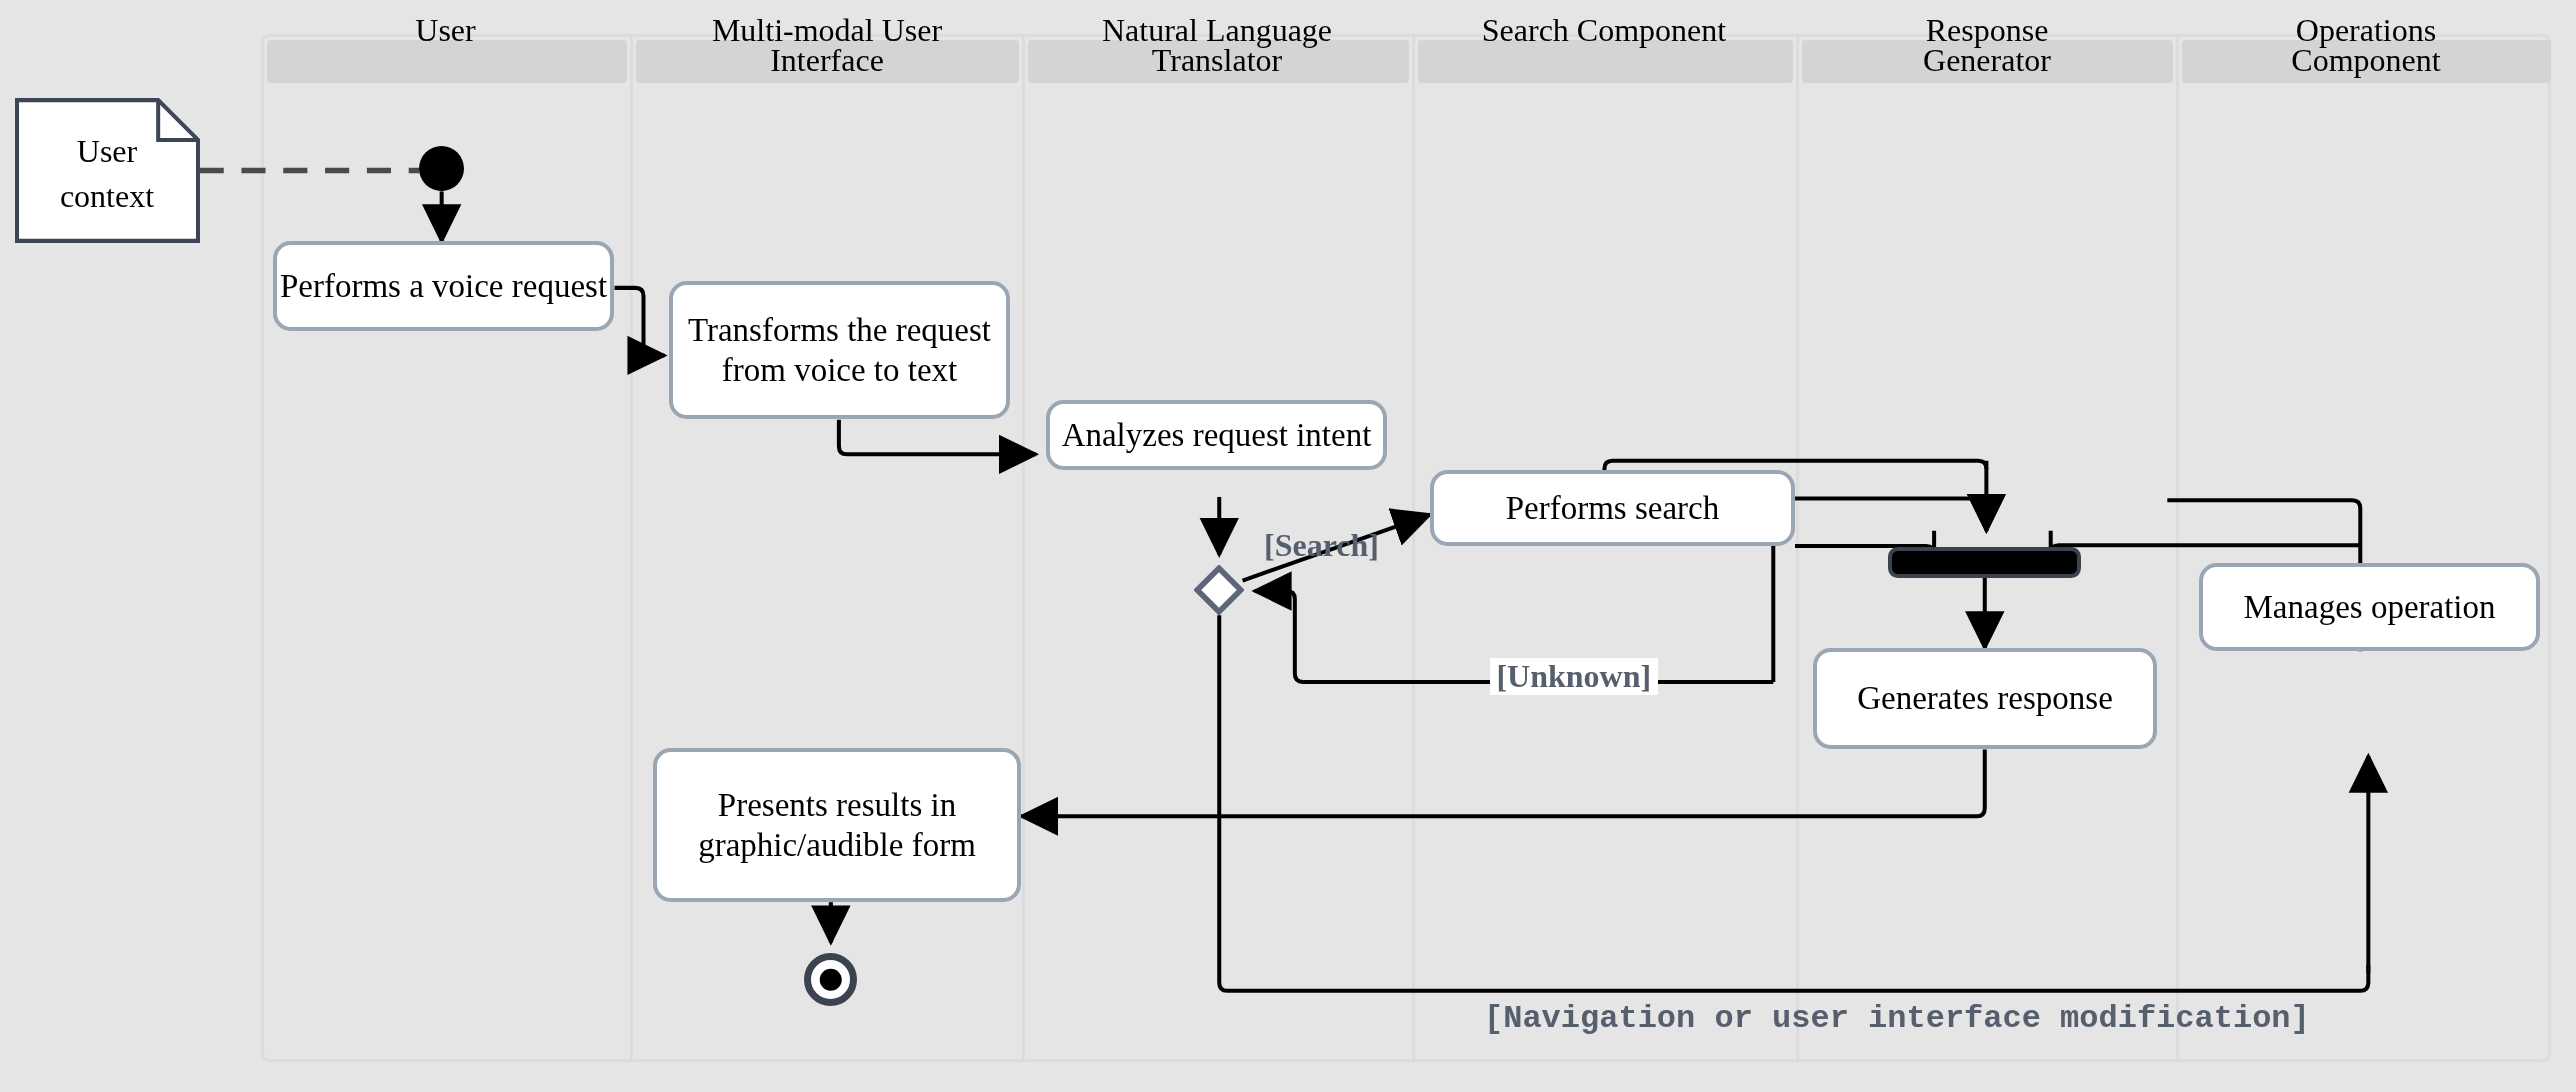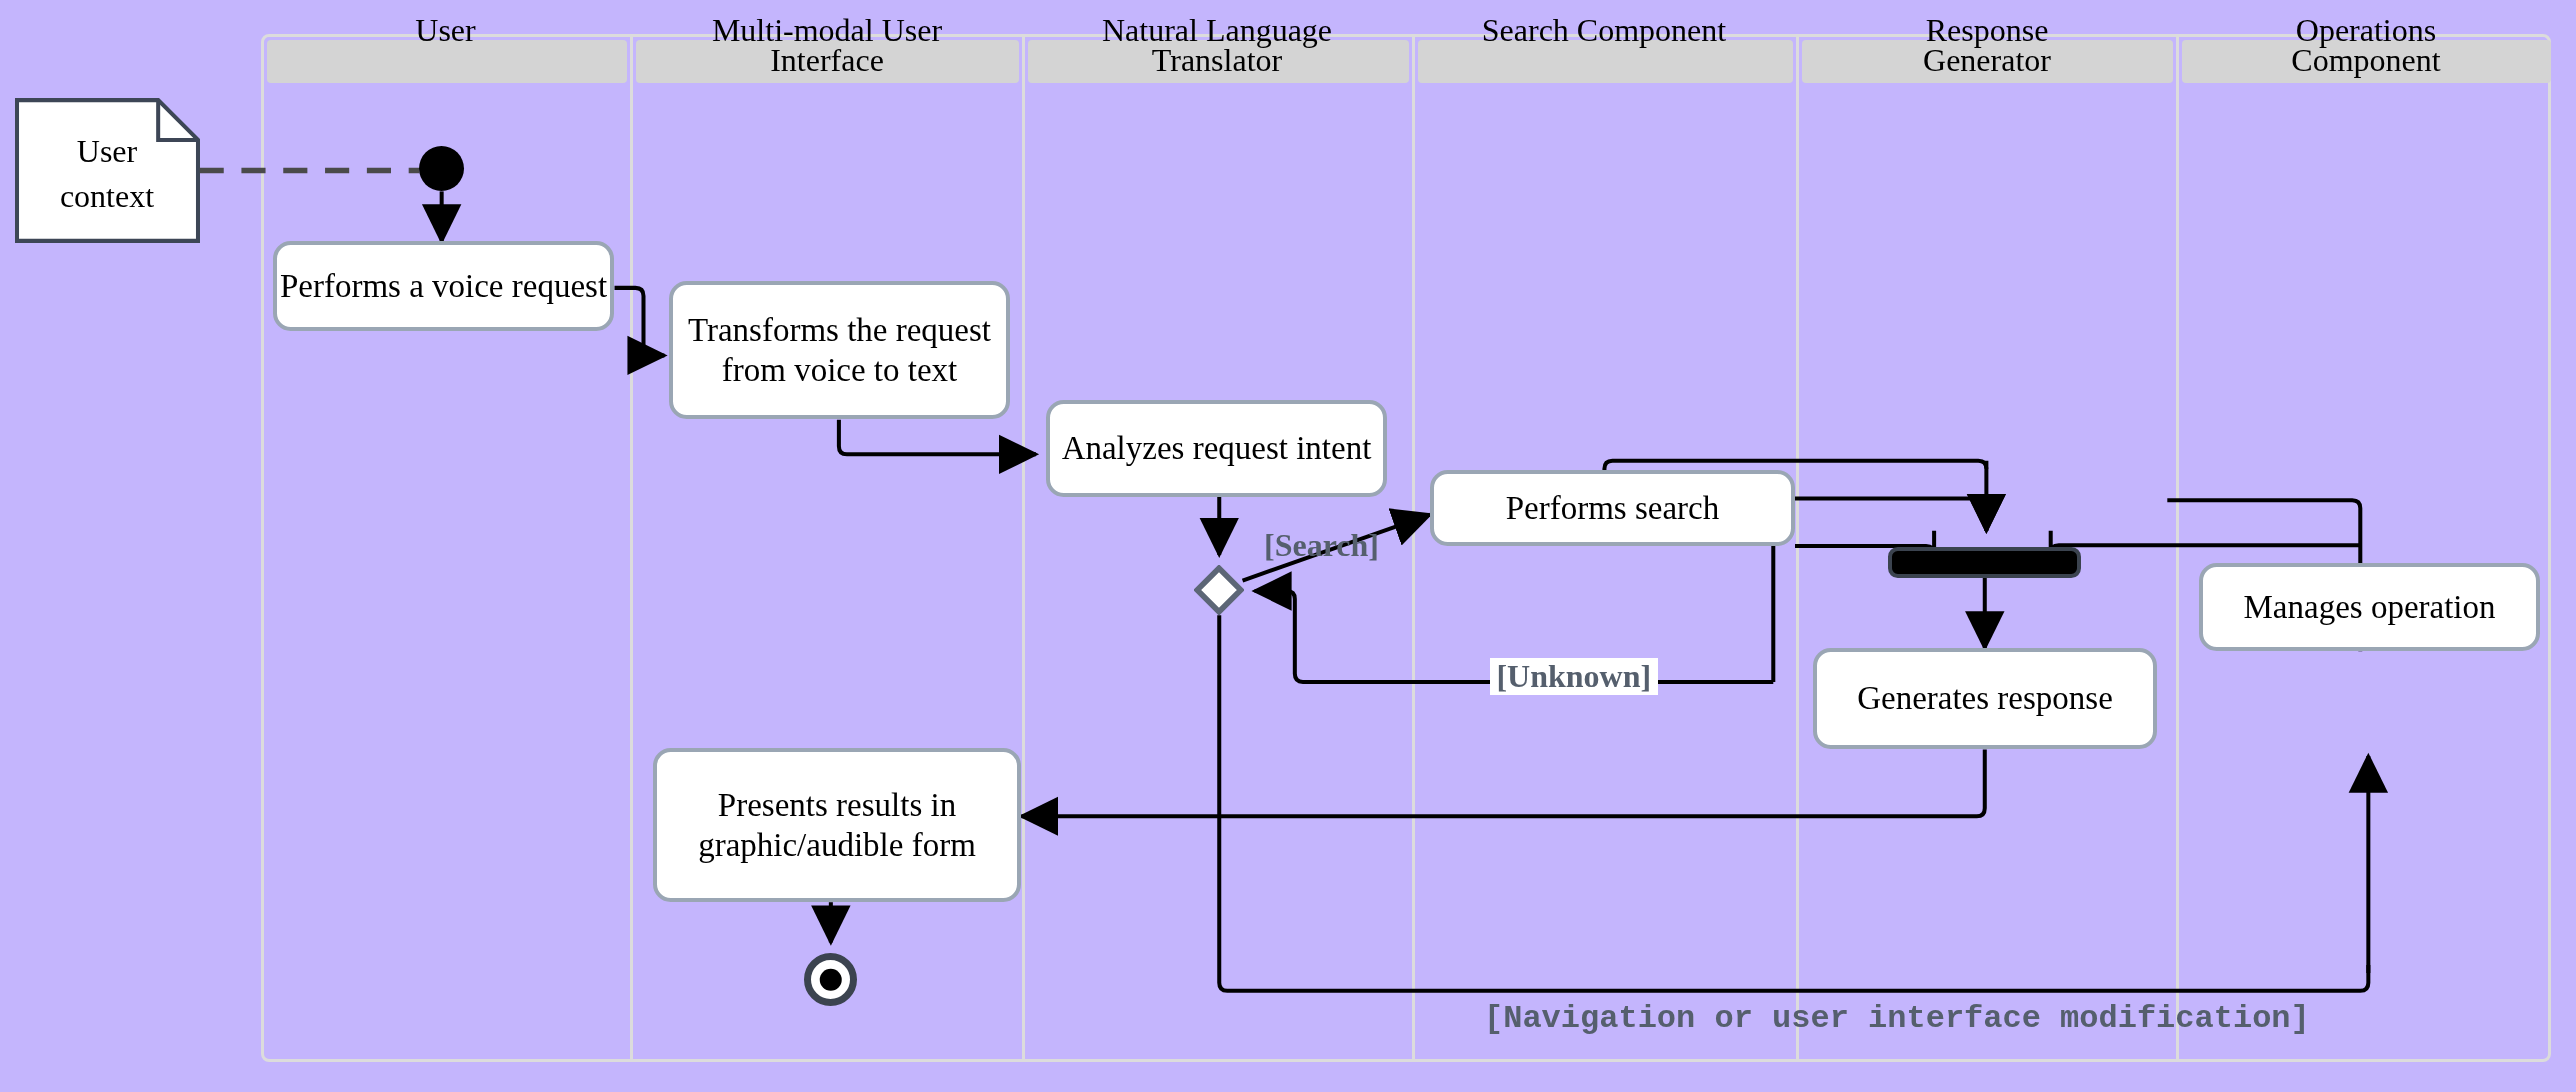--- a/index.html
+++ b/index.html
@@ -4,21 +4,21 @@
 <style>
   html, body {
     margin: 0;
     padding: 0;
     background: #ffffff;
   }
   #page {
     position: relative;
     width: 2576px;
     height: 1092px;
-    background: #c4b5fd;
+    background: #e5e5e5;
     font-family: "Liberation Serif", "DejaVu Serif", serif;
     overflow: hidden;
   }
   
   #lane-container {
     position: absolute;
     left: 261px;
     top: 34px;
     width: 2290px;
     height: 1028px;
@@ -280,21 +280,21 @@
   </div>
 
   <div id="init-node"></div>
   <div id="join-bar"></div>
   <div id="final-node"></div>
 
   <div class="act" style="left:273px;top:241px;width:341px;height:90px;">Performs a voice request</div>
 
   <div class="act" style="left:669px;top:281px;width:341px;height:138px;">Transforms the request from voice to text</div>
 
-  <div class="act" style="left:1046px;top:400px;width:341px;height:97px;">Analyzes request intent</div>
+  <div class="act" style="left:1046px;top:400px;width:341px;height:70px;">Analyzes request intent</div>
 
   <div class="act" style="left:1430px;top:470px;width:365px;height:76px;">Performs search</div>
 
   <div class="act" style="left:1813px;top:648px;width:344px;height:101px;text-align:right;">Generates response</div>
 
   <div class="act" style="left:2199px;top:563px;width:341px;height:88px;">Manages operation</div>
 
   <div class="act" style="left:653px;top:748px;width:368px;height:154px;">Presents results in graphic/audible form</div>
 
   <div class="edge-label" style="left:1264px;top:527px;">[Search]</div>

